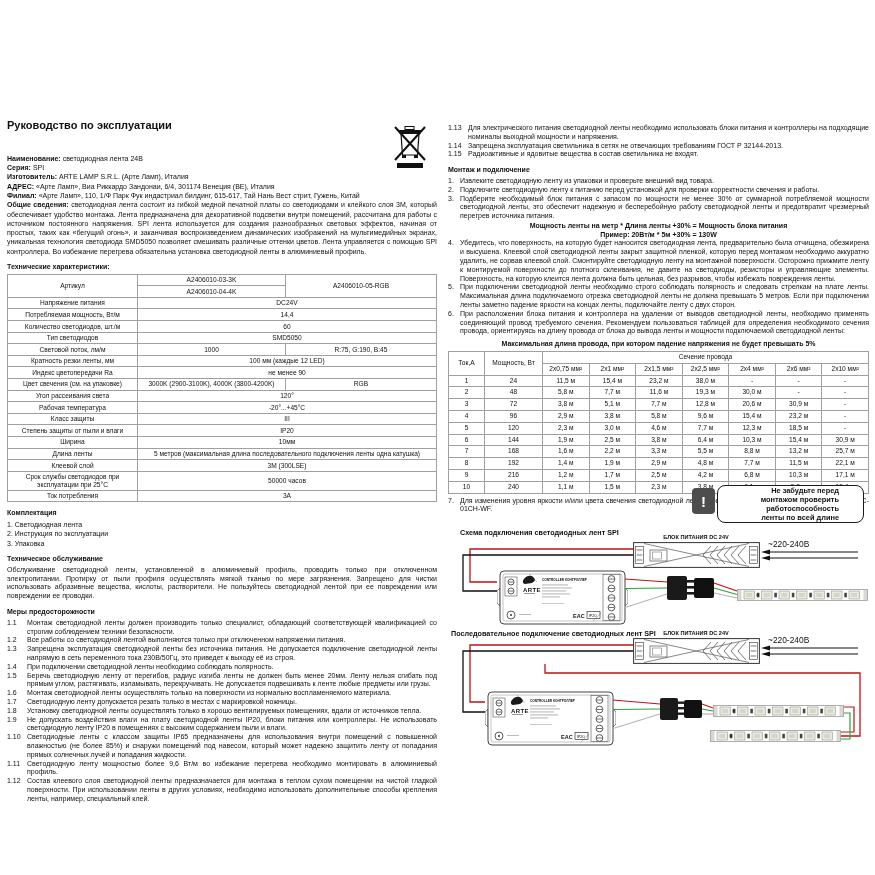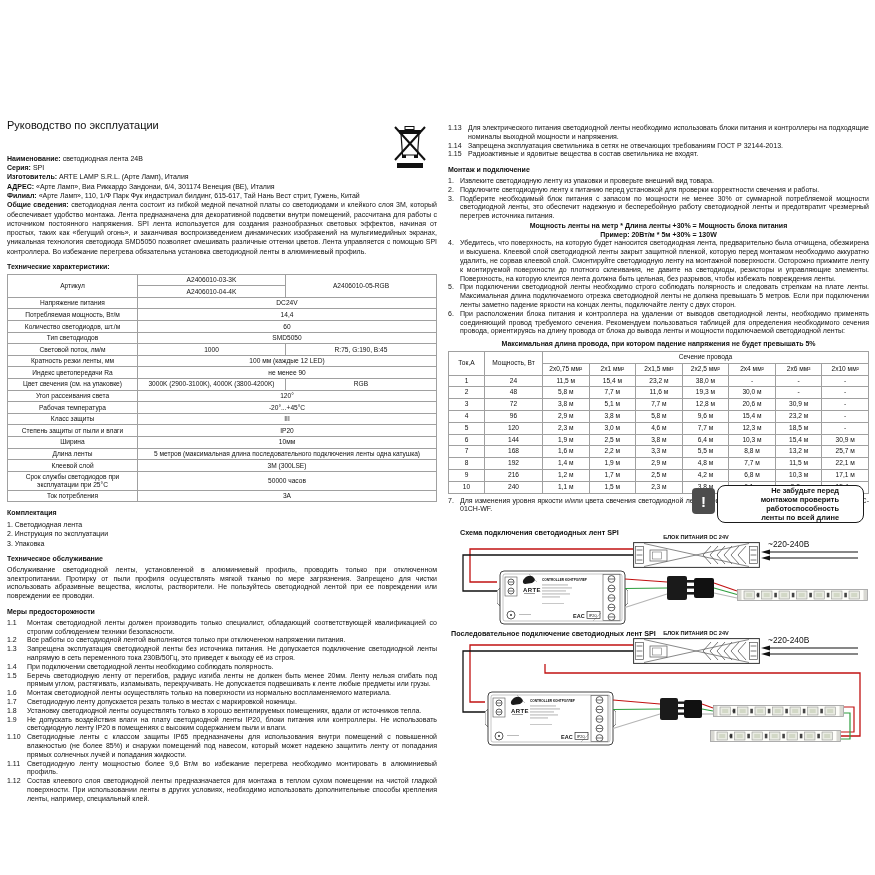--- a/index.html
+++ b/index.html
@@ -2,21 +2,21 @@
 <html><head>
 <meta charset="utf-8">
 <style>
 *{margin:0;padding:0;box-sizing:border-box}
 html,body{width:875px;height:875px;background:#fff}
 body{font-family:"Liberation Sans","DejaVu Sans",sans-serif;color:#111}
 .page{position:relative;width:875px;height:875px;background:#fff;overflow:hidden}
 .col{position:absolute;font-size:7px;line-height:8.8px}
 .col-left{left:7px;top:121px;width:430px}
 .col-right{left:448px;top:124px;width:421px}
-.doc-title{font-size:11px;font-weight:normal;margin-bottom:24px}
+.doc-title{font-size:11px;font-weight:bold;margin-bottom:24px}
 .meta-line{text-align:justify;line-height:9.3px}
 .sec-head{font-weight:bold;margin-top:7px;margin-bottom:2px}
 .just{text-align:justify}
 .plain-line{line-height:9.3px}
 .li{display:flex;align-items:flex-start;line-height:8.8px}
 .li .n{flex:0 0 20px}
 .li.m .n{flex:0 0 12px}
 .li .t{flex:1;text-align:justify}
 .center-bold{font-weight:bold;text-align:center;line-height:9.2px}
 

